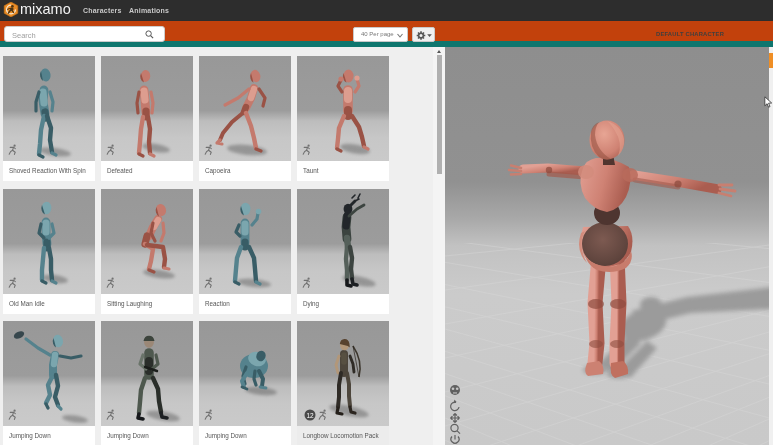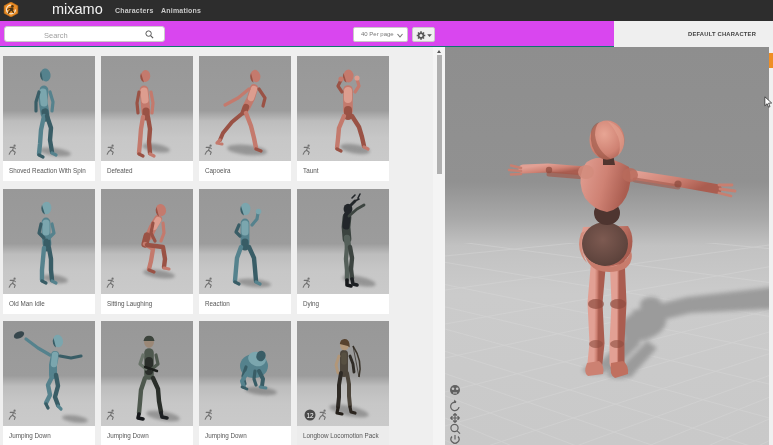--- a/index.html
+++ b/index.html
@@ -1,21 +1,21 @@
 <!DOCTYPE html>
 <html><head>
 <meta charset="utf-8">
 <style>
 * { margin:0; padding:0; box-sizing:border-box; }
-html,body { width:773px; height:445px; overflow:hidden; font-family:"Liberation Sans", sans-serif; background:#efefef; } .label,#defchar,.navlink,#logo-txt,#pagesel,#search span.ph { will-change:transform;padding-left:32px; }
+html,body { width:773px; height:445px; overflow:hidden; font-family:"Liberation Sans", sans-serif; background:#efefef; } .label,#defchar,.navlink,#logo-txt,#pagesel,#search span.ph { will-change:transform; }
 #navbar { position:absolute; left:0; top:0; width:773px; height:21px; background:#2d2d2d; z-index:30; }
 #logo-hex { position:absolute; left:3px; top:2px; width:16px; height:15px; }
 #logo-txt { position:absolute; left:20px; top:1px; font-size:14.5px; color:#f2f2f2; }
 .navlink { position:absolute; top:7px; font-size:7px; color:#c9c9c9; font-weight:bold; letter-spacing:0.2px; }
-#toolbar { position:absolute; left:0; top:21px; width:614px; height:26px; background:#d946ef; border-bottom:1px solid #0f766e; z-index:20; }
+#toolbar { position:absolute; left:0; top:21px; width:773px; height:26px; background:#c2410c; border-bottom:6px solid #0f766e; z-index:20; }
 #search { position:absolute; left:4px; top:5px; width:161px; height:16px; background:#fff; border:1px solid #ccc; border-radius:3px; }
 #search span.ph { position:absolute; left:7px; top:4px; font-size:7.5px; color:#a0a0a0; }
 #search svg { position:absolute; right:10px; top:3px; }
 #pagesel { position:absolute; z-index:21; left:353px; top:27px; width:55px; height:15px; background:#fff; border:1px solid #c9c9c9; border-radius:2px; font-size:6px; color:#777; line-height:13px; padding-left:7px; }
 #gearbtn { position:absolute; z-index:21; left:412px; top:27px; width:23px; height:15px; background:#f0f0f0; border:1px solid #c9c9c9; border-radius:2px; }
 #defchar { position:absolute; z-index:21; left:656px; top:31px; font-size:5.8px; font-weight:bold; color:#3f3f3f; letter-spacing:0.2px; }
 #grid { position:absolute; left:0; top:47px; width:433px; height:398px; background:#efefef; }
 .card { position:absolute; width:92px; }
 .thumb { position:relative; width:92px; height:105px; background:linear-gradient(180deg,#989898 0%,#9c9c9c 52%,#bdbdbd 62%,#c7c7c7 78%,#cacaca 100%); overflow:hidden; }
 .label { width:92px; height:20px; background:#fff; font-size:6.3px; color:#565656; line-height:20px; padding-left:6px; white-space:nowrap; overflow:hidden; }

